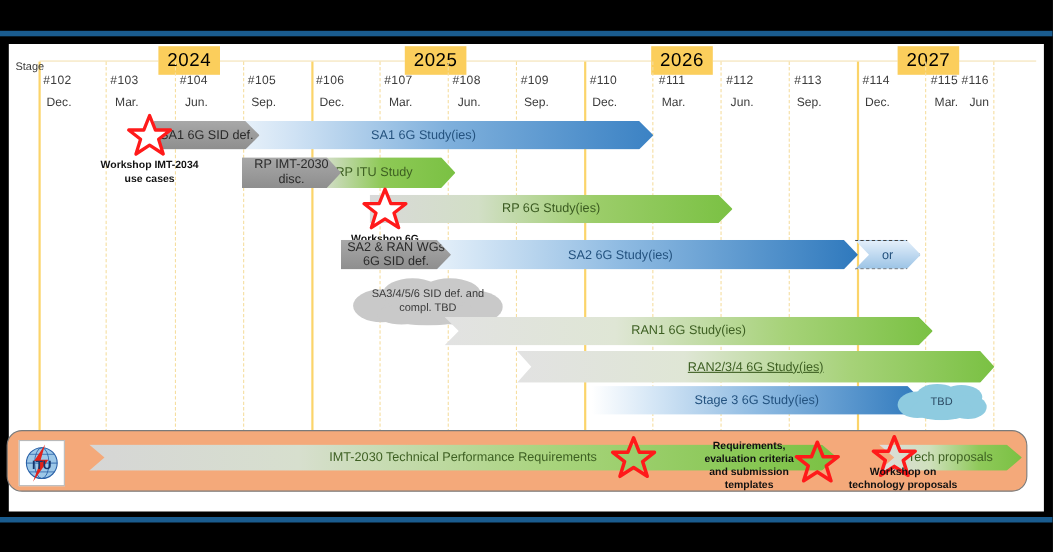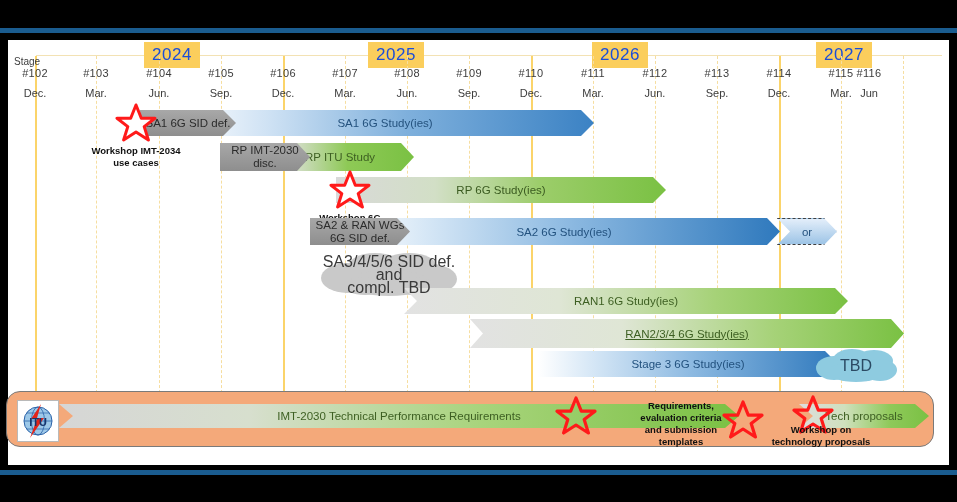--- a/index.html
+++ b/index.html
@@ -12,26 +12,26 @@
 
   #canvas{position:absolute;left:8px;top:40px;width:941px;height:425px;background:#fff;}
 
   
   .gl{position:absolute;top:16px;width:0;border-left:2px solid #fbd46a;height:352px;}
   .gl.dot{border-left:1px dashed #f6dea0;}
   .gl.solid{border-left:2px solid #fbd46a;}
 
   
   .yearchip{position:absolute;top:2px;height:26px;width:56px;background:#fbce5c;
-    color:#1d4ed8;font-size:17px;line-height:26px;text-align:center;letter-spacing:.5px;}
+    color:#000000;font-size:17px;line-height:26px;text-align:center;letter-spacing:.5px;}
   .yearline{position:absolute;top:15px;height:0;border-top:1px solid #f3e2b4;}
 
   
   .tsgs{position:absolute;left:6px;top:16px;font-size:10px;color:#3c3c3c;}
-  .hcol{position:absolute;top:27px;width:60px;text-align:center;}
+  .hcol{position:absolute;top:27px;width:60px;text-align:right;}
   .hcol .no{font-size:11px;color:#3c3c3c;letter-spacing:.3px;}
   .hcol .mo{font-size:11px;color:#3c3c3c;margin-top:8px;}
 
   
   .arrow{position:absolute;display:flex;align-items:center;justify-content:center;
      font-size:11.5px;color:#3a3a3a;white-space:nowrap;box-sizing:border-box;}
   .a-tail{clip-path:polygon(0 0,calc(100% - 13px) 0,100% 50%,calc(100% - 13px) 100%,0 100%);}
   .a-notch{clip-path:polygon(0 0,calc(100% - 13px) 0,100% 50%,calc(100% - 13px) 100%,0 100%,13px 50%);}
   .a-plain{clip-path:polygon(0 0,calc(100% - 13px) 0,100% 50%,calc(100% - 13px) 100%,0 100%);}
 
@@ -41,21 +41,21 @@
   .grad-green{background:linear-gradient(90deg,#d9d9d9 0%,#d2dfc6 30%,#9ccd6a 62%,#7ac143 100%);color:#3a5a20;}
   .solid-green{background:linear-gradient(90deg,#dedede 0%,#cfdcc2 22%,#8ec956 55%,#7ac143 100%);color:#3d5f22;}
   .lite-green{background:linear-gradient(90deg,#e2e2e2 0%,#dfe6d5 35%,#a6d278 70%,#7ac143 100%);color:#3d5f22;}
   .or-box{background:linear-gradient(180deg,#e3eefa,#9dc4e6);color:#24527e;border:1.5px dashed #3f3f3f;}
 
   .star{position:absolute;width:0;height:0;color:#ff1a1a;}
   .star svg{position:absolute;left:-21px;top:-20px;}
   .starlabel{position:absolute;text-align:center;font-size:9.5px;font-weight:bold;
      color:#111;line-height:12px;white-space:nowrap;}
 
-  .cloud{position:absolute;text-align:center;font-size:16px;color:#3a3a3a;line-height:13px;
+  .cloud{position:absolute;text-align:center;font-size:10px;color:#3a3a3a;line-height:13px;
      display:flex;align-items:center;justify-content:center;}
   .cloud .cbg{position:absolute;inset:0;}
   .cloud .ctxt{position:relative;z-index:2;}
 
   
   #itu-band{position:absolute;left:6px;top:391px;width:928px;height:56px;
      background:#f4a97a;border:1.5px solid #7a7a7a;border-radius:14px;box-sizing:border-box;}
   #itu-logo{position:absolute;left:10px;top:8px;width:40px;height:40px;background:#fff;
      border:1px solid #b9b9b9;display:flex;align-items:center;justify-content:center;overflow:hidden;}
   .itu-arrow{position:absolute;clip-path:polygon(0 0,calc(100% - 14px) 0,100% 50%,calc(100% - 14px) 100%,0 100%,14px 50%);
@@ -245,21 +245,21 @@
         <circle cx="19" cy="19" r="14" fill="#9dc8e8" stroke="#2b62a8" stroke-width="1"></circle>
         <ellipse cx="19" cy="19" rx="6.5" ry="14" fill="none" stroke="#2b62a8" stroke-width=".8"></ellipse>
         <line x1="5" y1="19" x2="33" y2="19" stroke="#2b62a8" stroke-width=".8"></line>
         <line x1="7.5" y1="11" x2="30.5" y2="11" stroke="#2b62a8" stroke-width=".7"></line>
         <line x1="7.5" y1="27" x2="30.5" y2="27" stroke="#2b62a8" stroke-width=".7"></line>
         <polygon points="22,2 12,17 18,17 11,36 25,16 18,16" fill="#e2231a"></polygon>
         <text x="19" y="24" font-family="Liberation Sans, sans-serif" font-size="11" font-weight="bold" fill="#16356b" text-anchor="middle">ITU</text>
       </svg>
     </div>
 
-    <div class="itu-arrow" style="left:52px;top:12px;width:680px;height:24px;
+    <div class="itu-arrow" style="left:74px;top:12px;width:680px;height:24px;
                 background:linear-gradient(90deg,#d6d6d6 0%,#d7dfce 28%,#a8d47c 62%,#7ac143 100%);color:#3d5f22;">IMT-2030 Technical Performance Requirements</div>
 
     <div class="itu-arrow" style="left:792px;top:12px;width:130px;height:24px;
                 background:linear-gradient(90deg,#dddddd 0%,#cfe0bd 35%,#8fc95a 70%,#7ac143 100%);color:#3d5f22;">Tech proposals</div>
 
     <div class="star" style="left:569px;top:24px;">
       <svg width="42" height="40" viewBox="0 0 42 40">
           <polygon points="21,2 26.3,15.2 40,15.2 29.2,23.6 33.4,37 21,29 8.6,37 12.8,23.6 2,15.2 15.7,15.2" fill="none" stroke="#ff1a1a" stroke-width="3.2" stroke-linejoin="round"></polygon>
         </svg>
     </div>

